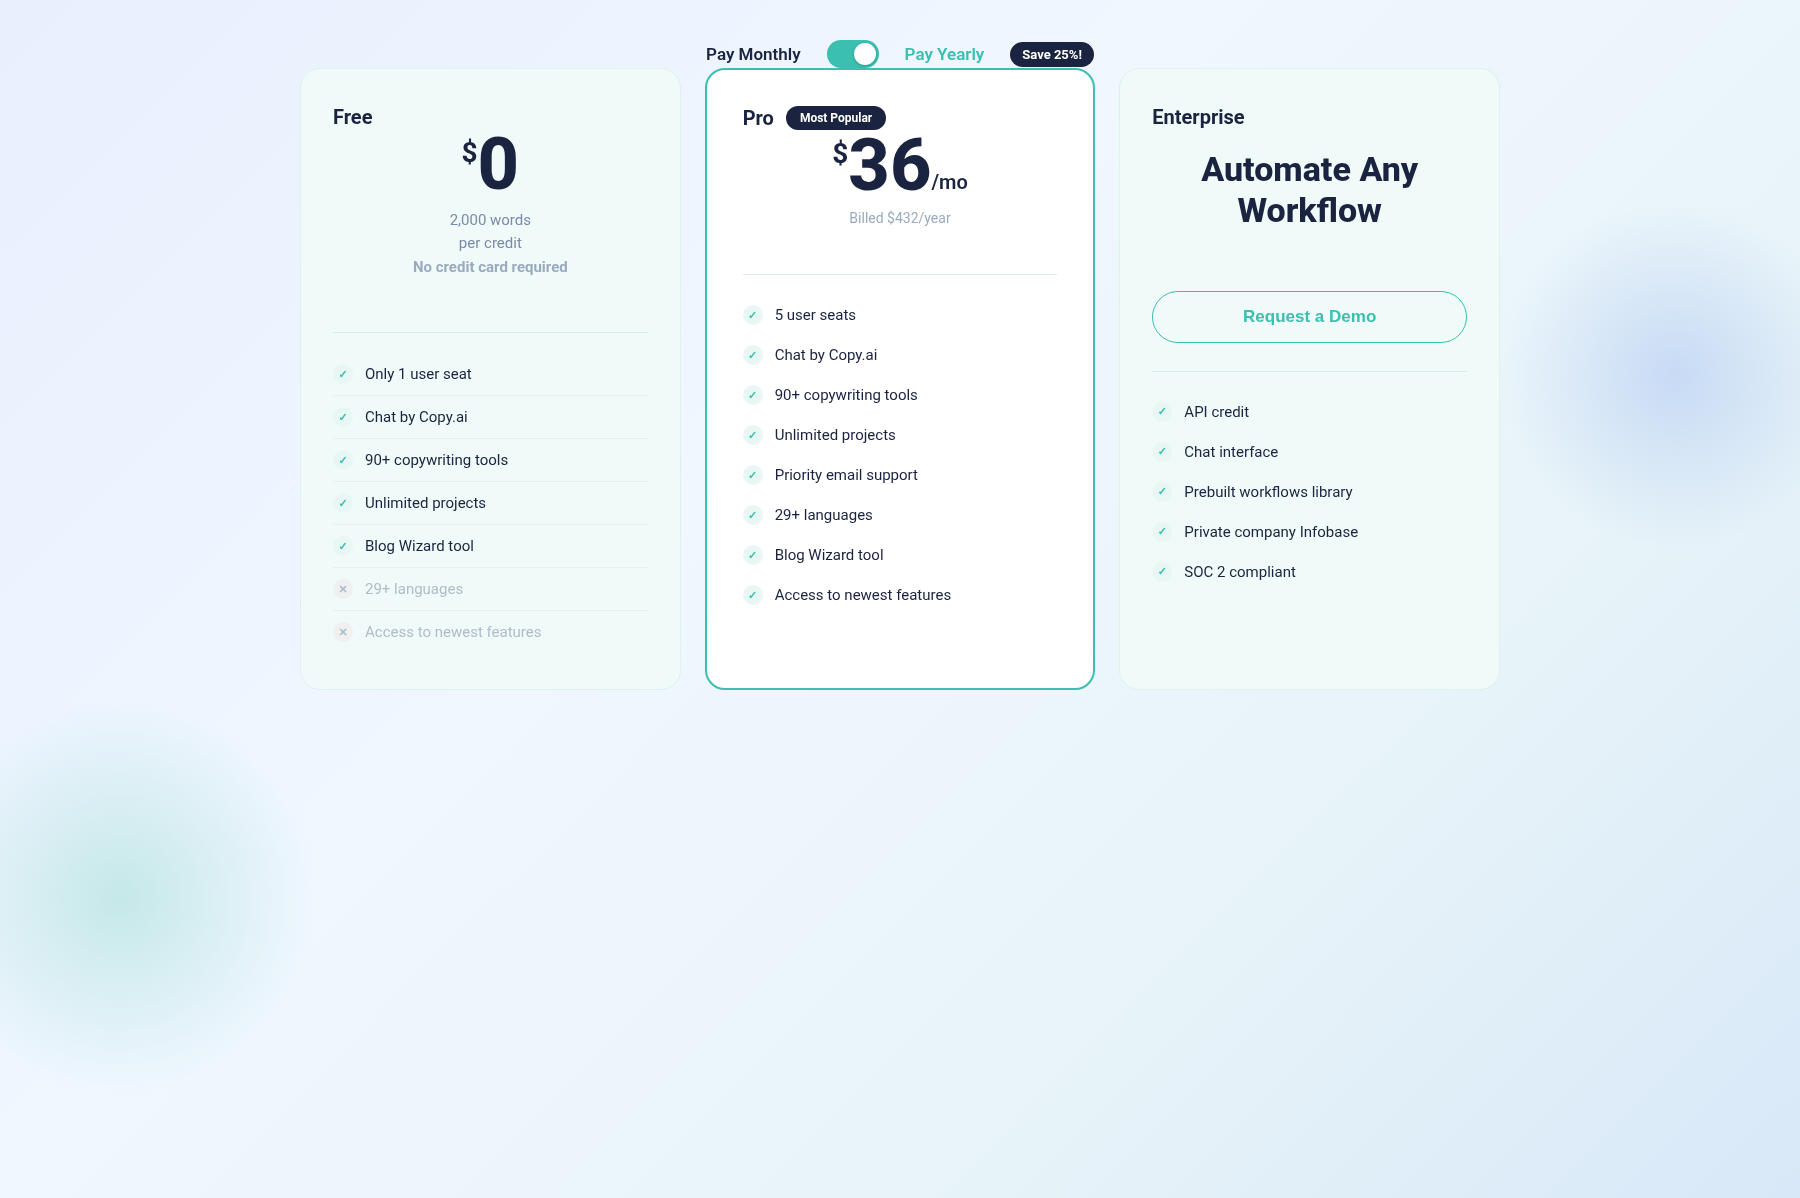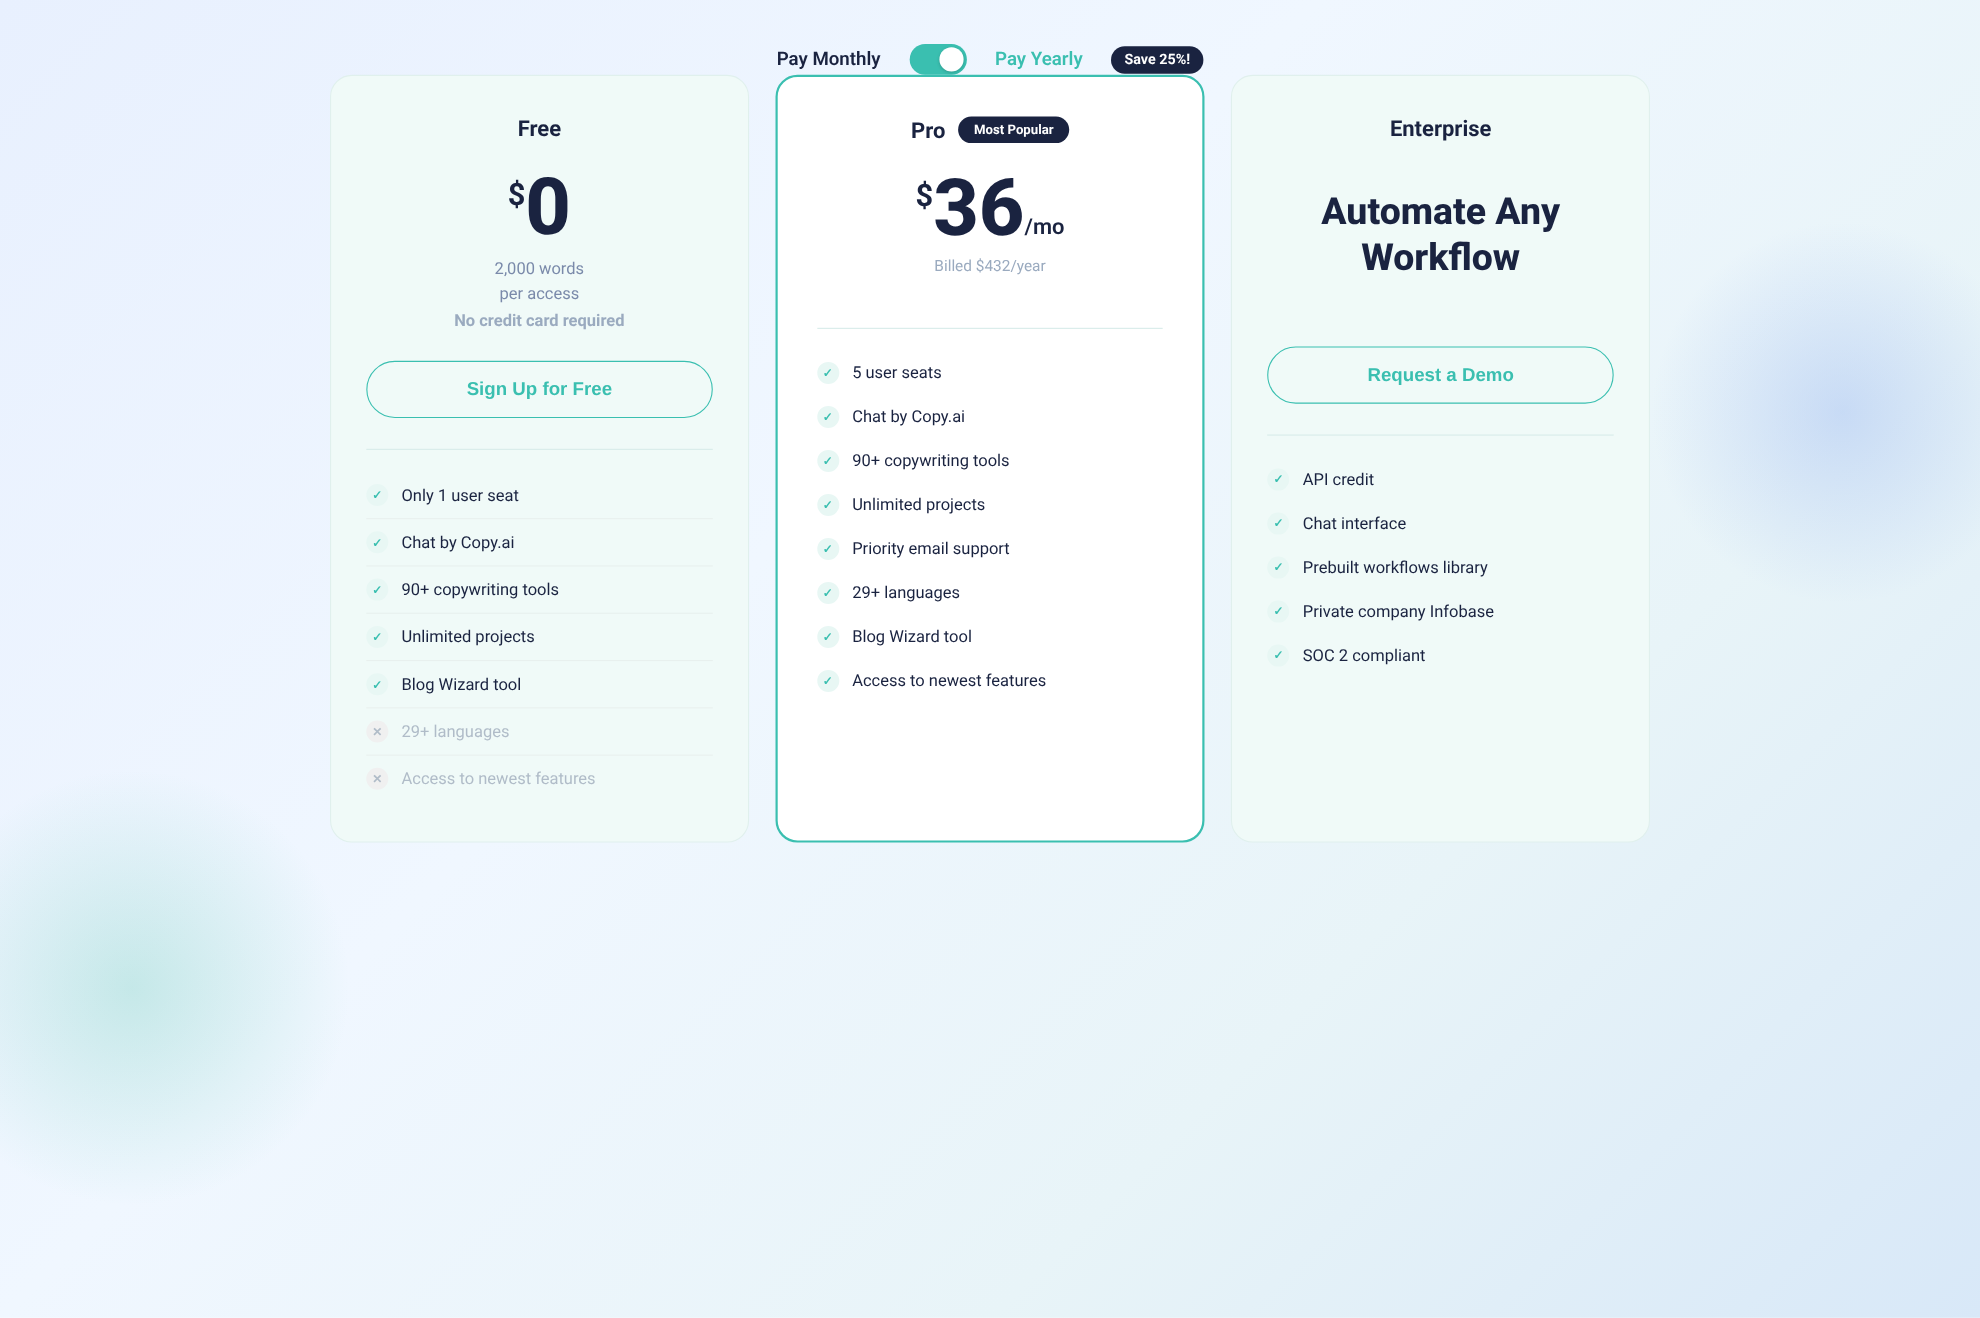--- a/index.html
+++ b/index.html
@@ -123,23 +123,22 @@
 
     .card-enterprise {
       background: #f0faf8;
       border: 1.5px solid #e0f0ed;
     }
 
     
     .card-header {
       display: flex;
       align-items: center;
-      justify-content: center;
+      justify-content: flex-start;
       gap: 12px;
-      margin-bottom: 24px;
     }
 
     .plan-name {
       font-size: 20px;
       font-weight: 700;
       color: #1a2340;
       text-align: center;
     }
 
     .most-popular-badge {
@@ -356,26 +355,25 @@
 
     <div class="price-section">
       <div class="price-amount">
         <span class="price-dollar">$</span>
         <span class="price-zero">0</span>
       </div>
     </div>
 
     <p class="price-subtitle">
       <span>2,000 words</span><br>
-      <span>per access</span>
+      <span>per credit</span>
     </p>
 
     <p class="no-credit">No credit card required</p>
 
-    <button class="btn btn-outline">Sign Up for Free</button>
 
     <hr class="features-divider">
 
     <ul class="feature-list">
       <li class="feature-item">
         <span class="check-icon">✓</span>
         <span>Only 1 user seat</span>
       </li>
       <li class="feature-item">
         <span class="check-icon">✓</span>

